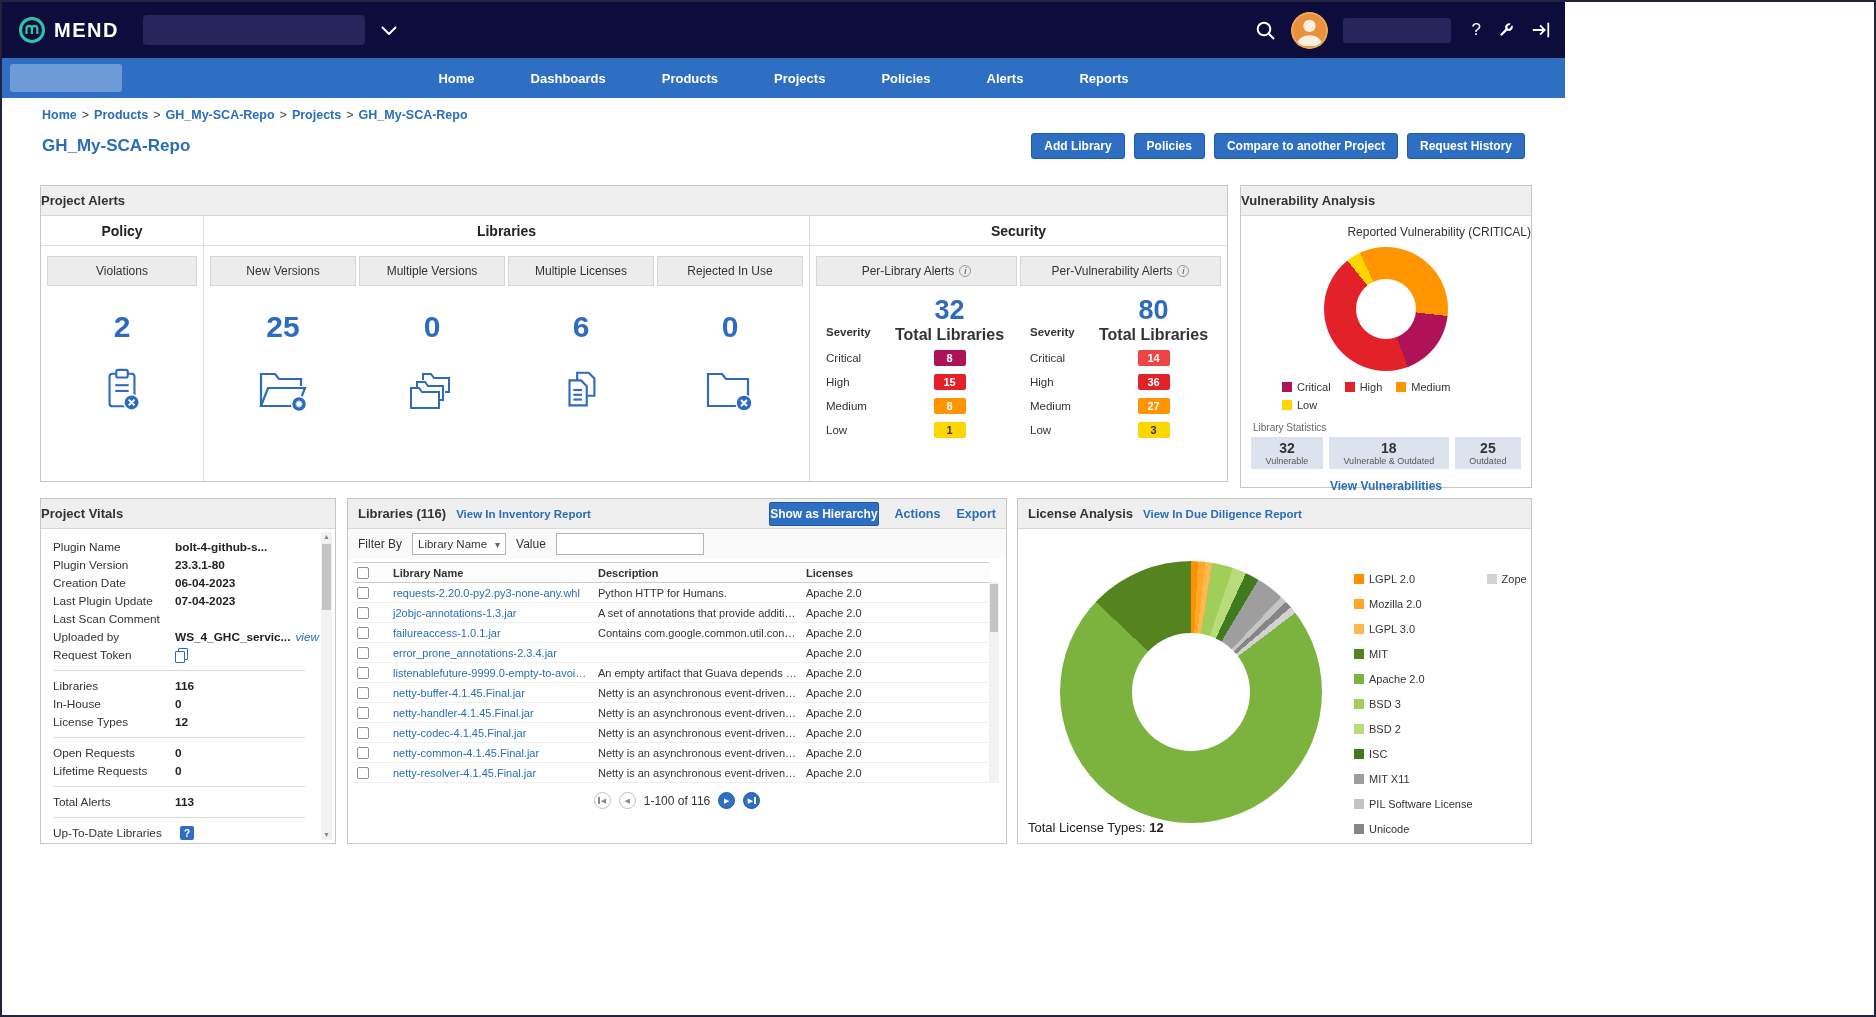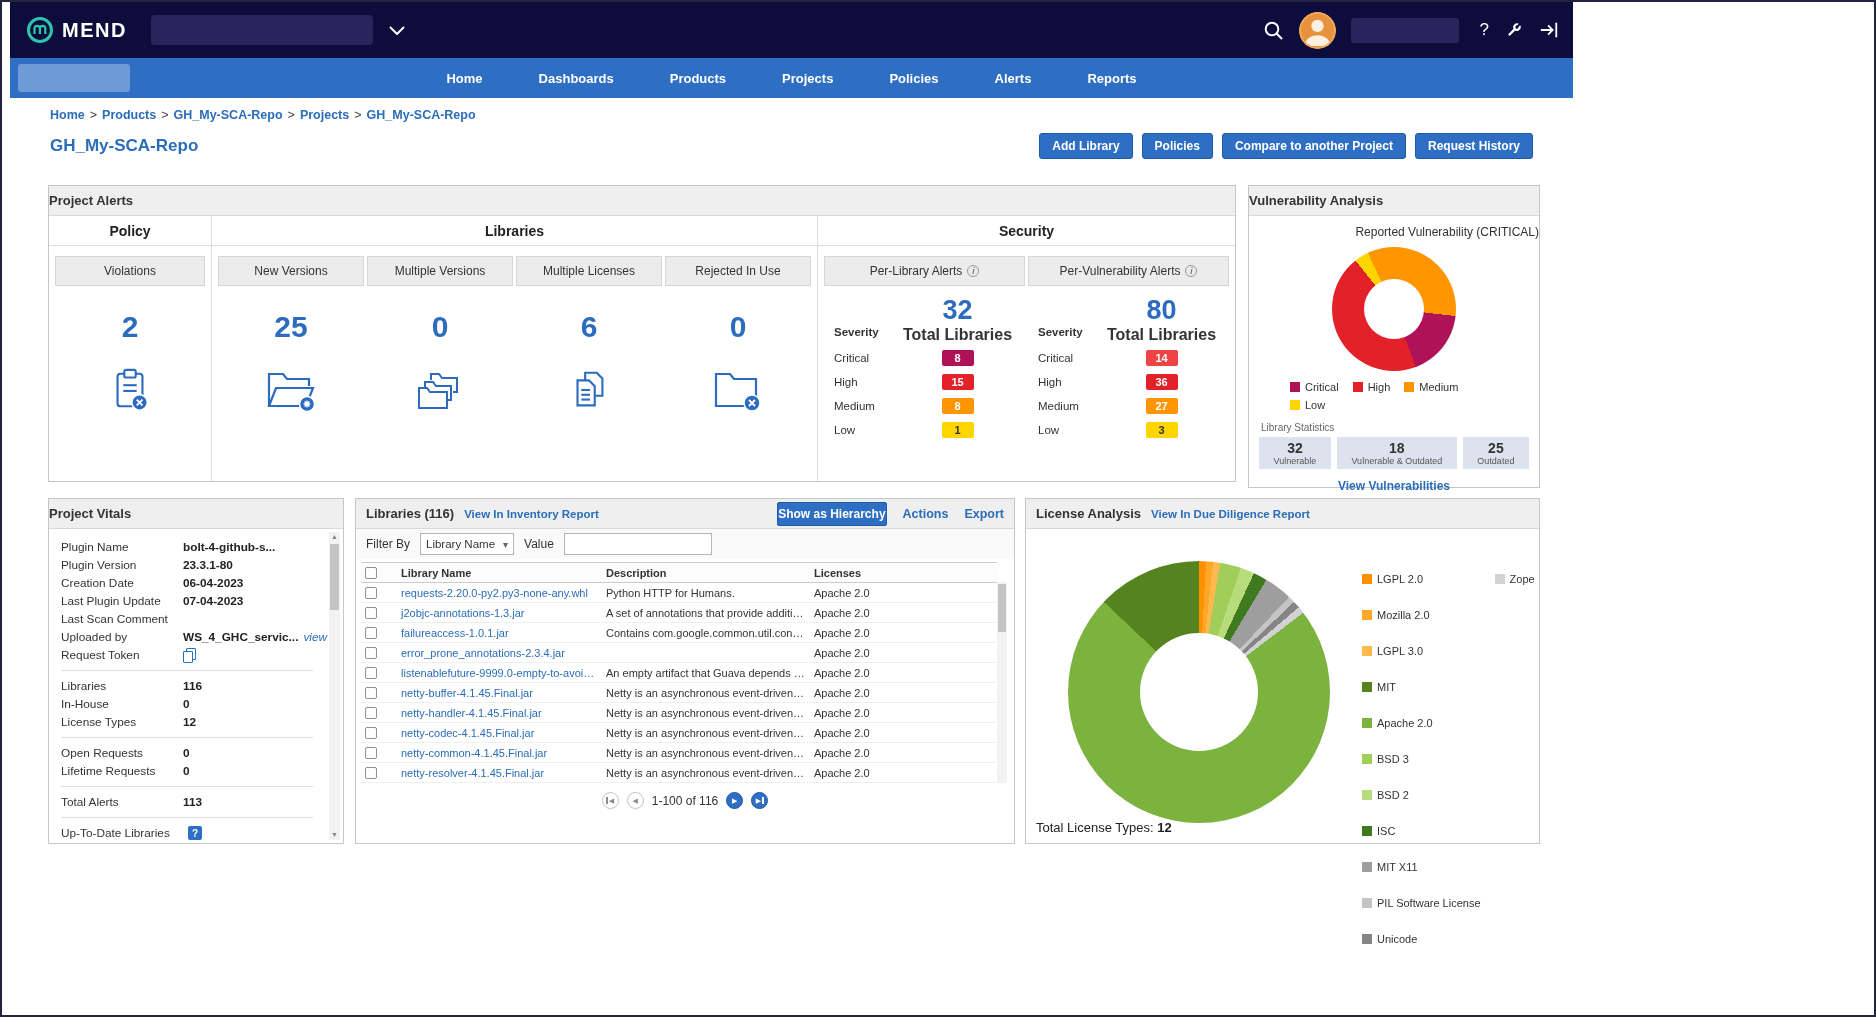--- a/index.html
+++ b/index.html
@@ -1,19 +1,19 @@
 <!DOCTYPE html>
 <html><head>
 <meta charset="utf-8">
 <style>
   *{box-sizing:border-box;margin:0;padding:0}
   html,body{width:1876px;height:1017px}
   body{font-family:"Liberation Sans","DejaVu Sans",sans-serif;background:#fff;position:relative;overflow:hidden;color:#333}
   .frame{position:absolute;inset:0;border:2px solid #23233f;pointer-events:none;z-index:60}
-  .app{position:absolute;left:10px;top:2px;width:1563px;height:1013px;background:#fff}
+  .app{position:absolute;left:2px;top:2px;width:1563px;height:1013px;background:#fff}
 
   
   .topbar{height:56px;background:#0d0d3d;display:flex;align-items:center;padding:0 14px 0 16px;gap:10px}
   .brand{display:flex;align-items:center;gap:8px;cursor:pointer}
   .brand-name{color:#fff;font-weight:700;font-size:20px;letter-spacing:1.5px}
   .org-pill{width:222px;height:30px;background:#26265c;border-radius:4px;margin-left:14px;cursor:pointer}
   .chev{margin-left:6px;cursor:pointer}
   .topbar-spacer{flex:1}
   .top-right{display:flex;align-items:center;gap:15px}
   .avatar{width:37px;height:37px;border-radius:50%;overflow:hidden;cursor:pointer}
@@ -121,21 +121,21 @@
   .pg{width:17px;height:17px;border-radius:50%;display:inline-flex;align-items:center;justify-content:center;font-size:7px;cursor:pointer;gap:1px}
   .pg i{display:block;width:1.5px;height:7px;background:currentColor}
   .pg.dis{background:#fff;border:1px solid #c0c0c0;color:#8a8a8a}
   .pg.act{background:#2e6fc4;color:#fff;border:1px solid #1d5aa8}
 
   
   .lic-body{position:relative;height:314px}
   .lic-donut{position:absolute;left:42px;top:32px;width:262px;height:262px}
   .lic-donut::after{inset:72px}
   .lic-legend{position:absolute;left:336px;top:44px;display:flex;gap:14px;align-items:flex-start}
-  .lic-col{display:flex;flex-direction:column;gap:24px;min-width:108px}
+  .lic-col{display:flex;flex-direction:column;gap:13px;min-width:108px}
   .lic-total{position:absolute;left:10px;bottom:8px;font-size:13px;color:#222}
   .lic-total b{font-weight:700}
 </style>
 </head>
 <body>
 
 <div class="app">
 
   <header class="topbar">
     <div class="brand">

